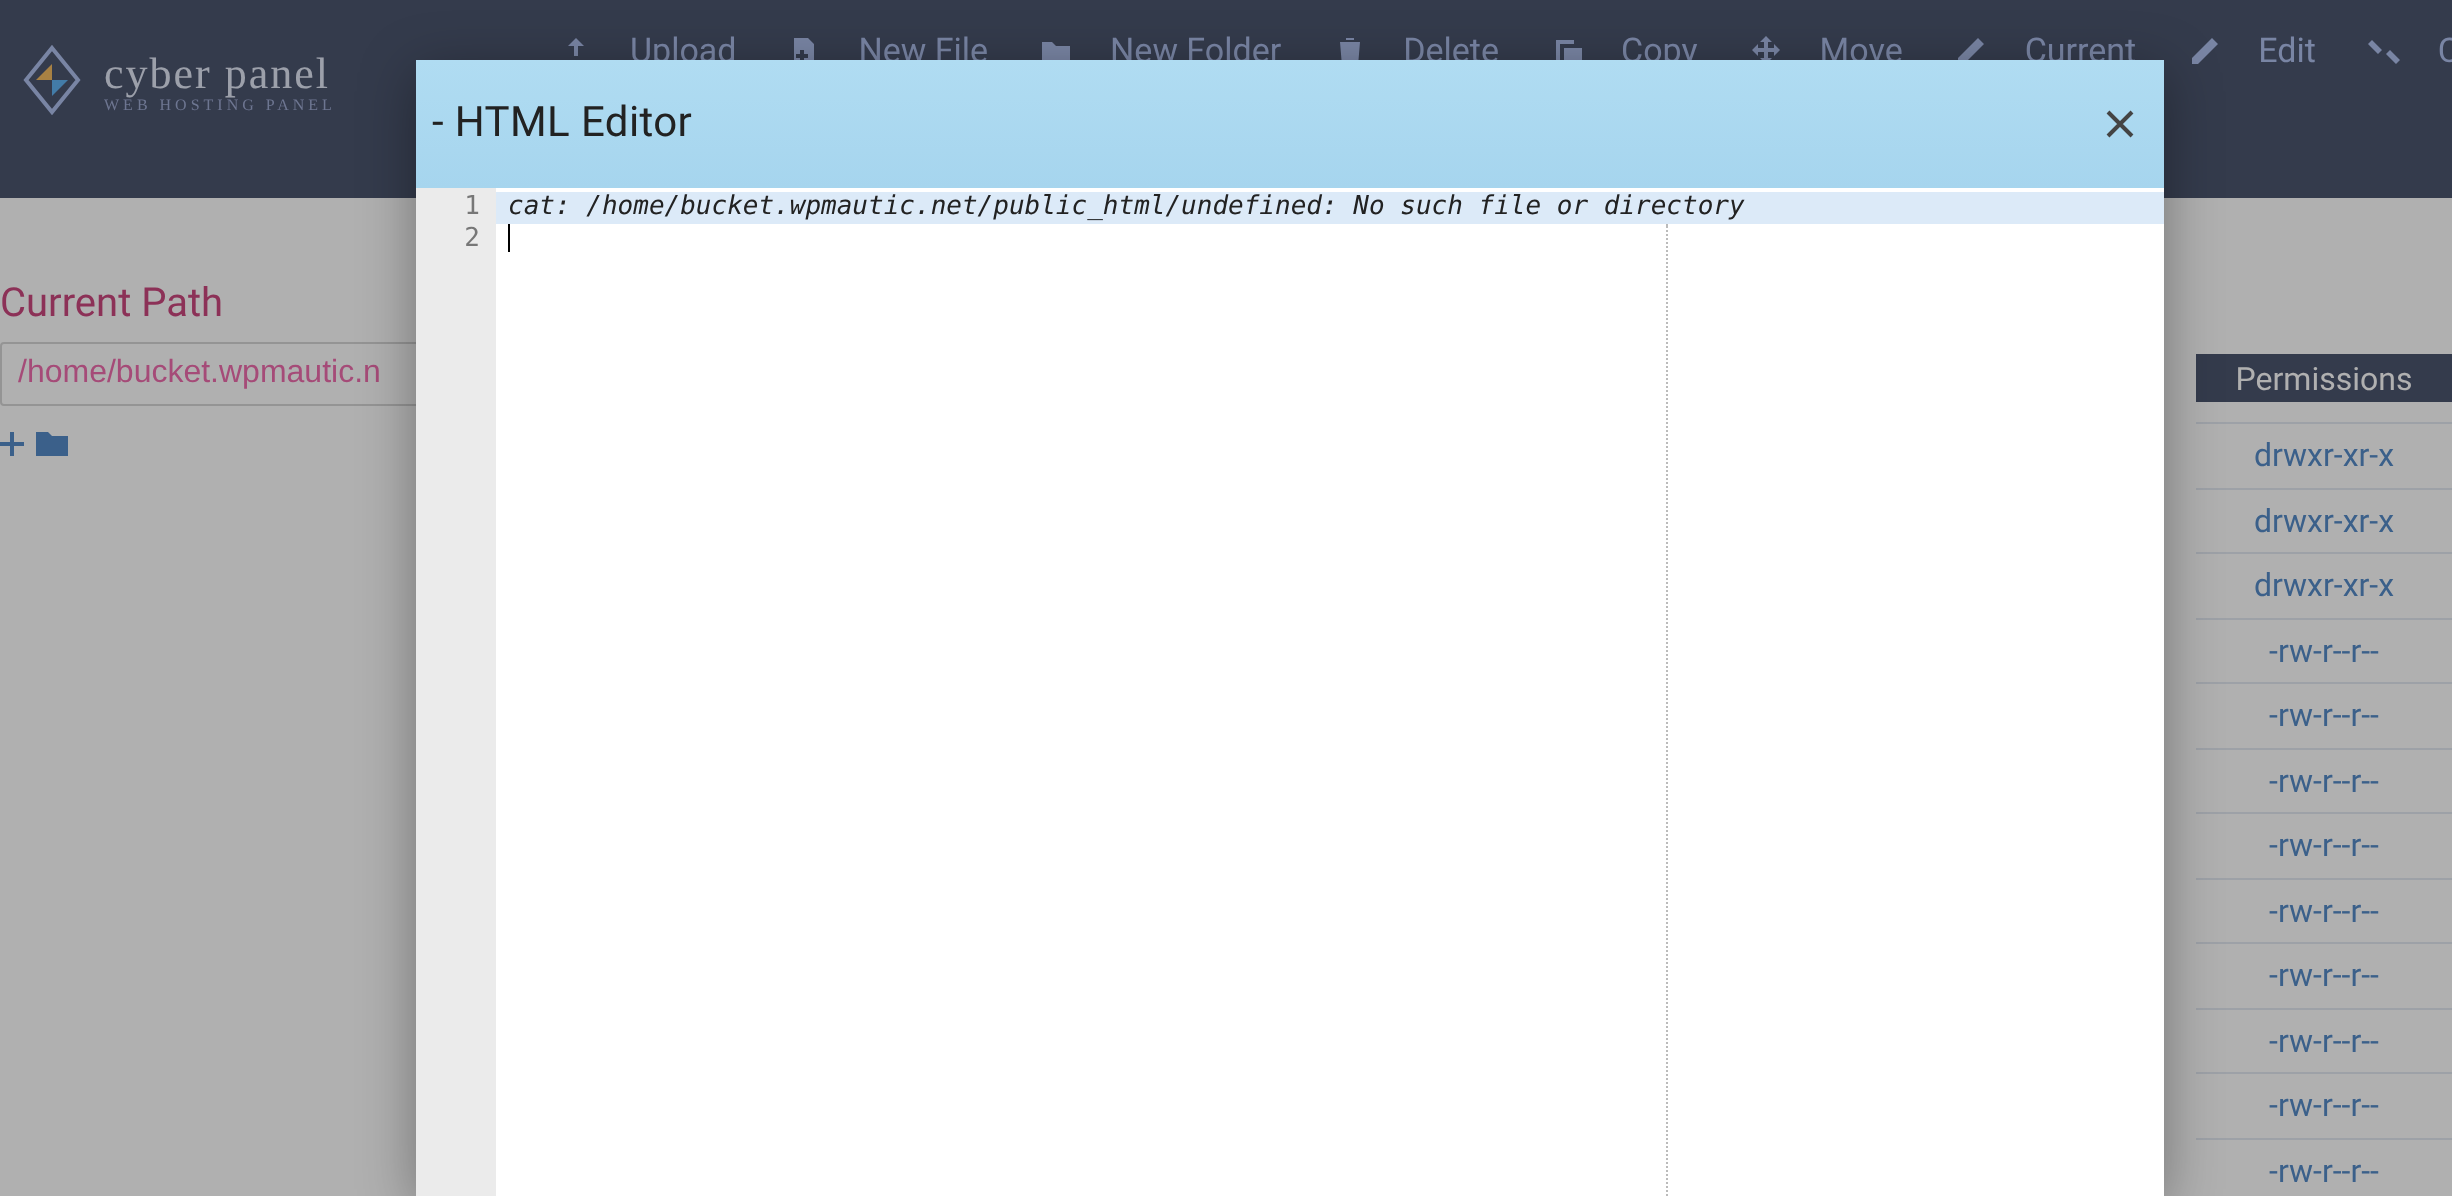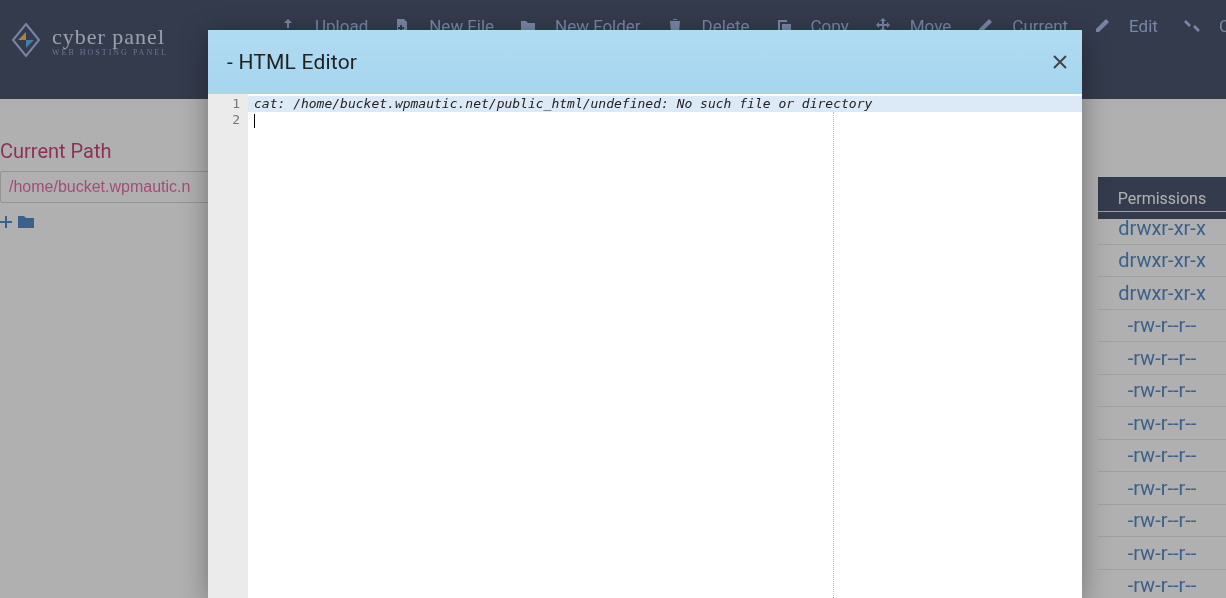--- a/index.html
+++ b/index.html
@@ -65,34 +65,34 @@
     position: absolute;
     top: 116px; left: 0;
     display: flex; align-items: center; gap: 6px;
     color: #2a6ebb; font-size: 17px; cursor: pointer;
   }
   .tree-item svg { fill: #2a6ebb; }
 
   .perm-header {
     position: absolute;
     top: 78px; right: 0;
-    width: 128px; height: 42px;
+    width: 128px; height: 24px;
     background: #1e2a4a; color: #fff;
     display: flex; align-items: center; justify-content: center;
     font-size: 16px;
   }
   .perm-list {
     position: absolute;
     top: 112px; right: 0;
     width: 128px;
   }
   .perm-list div {
     height: 32.5px;
     border-top: 1px solid #dde3ee;
-    color: #2a6ebb; font-size: 20px;
+    color: #2a6ebb; font-size: 16px;
     display: flex; align-items: center; justify-content: center;
   }
 
   
   .overlay {
     position: absolute; inset: 0;
     background: rgba(80,80,80,0.45);
     z-index: 5;
   }
 
@@ -105,21 +105,21 @@
     background: #fff;
     z-index: 10;
     box-shadow: 0 6px 28px rgba(0,0,0,0.35);
     display: flex; flex-direction: column;
     border-radius: 2px 2px 0 0;
   }
   .modal-header {
     height: 64px;
     background: linear-gradient(#b0dcf2, #a6d5ee);
     display: flex; align-items: center;
-    padding: 0 19px;
+    padding: 0 8px;
     position: relative;
   }
   .modal-title {
     font-size: 21px; color: #222; letter-spacing: .2px;
   }
   .modal-close {
     position: absolute; right: 8px; top: 18px;
     width: 28px; height: 28px;
     display: flex; align-items: center; justify-content: center;
     color: #444; font-size: 20px; cursor: pointer;

